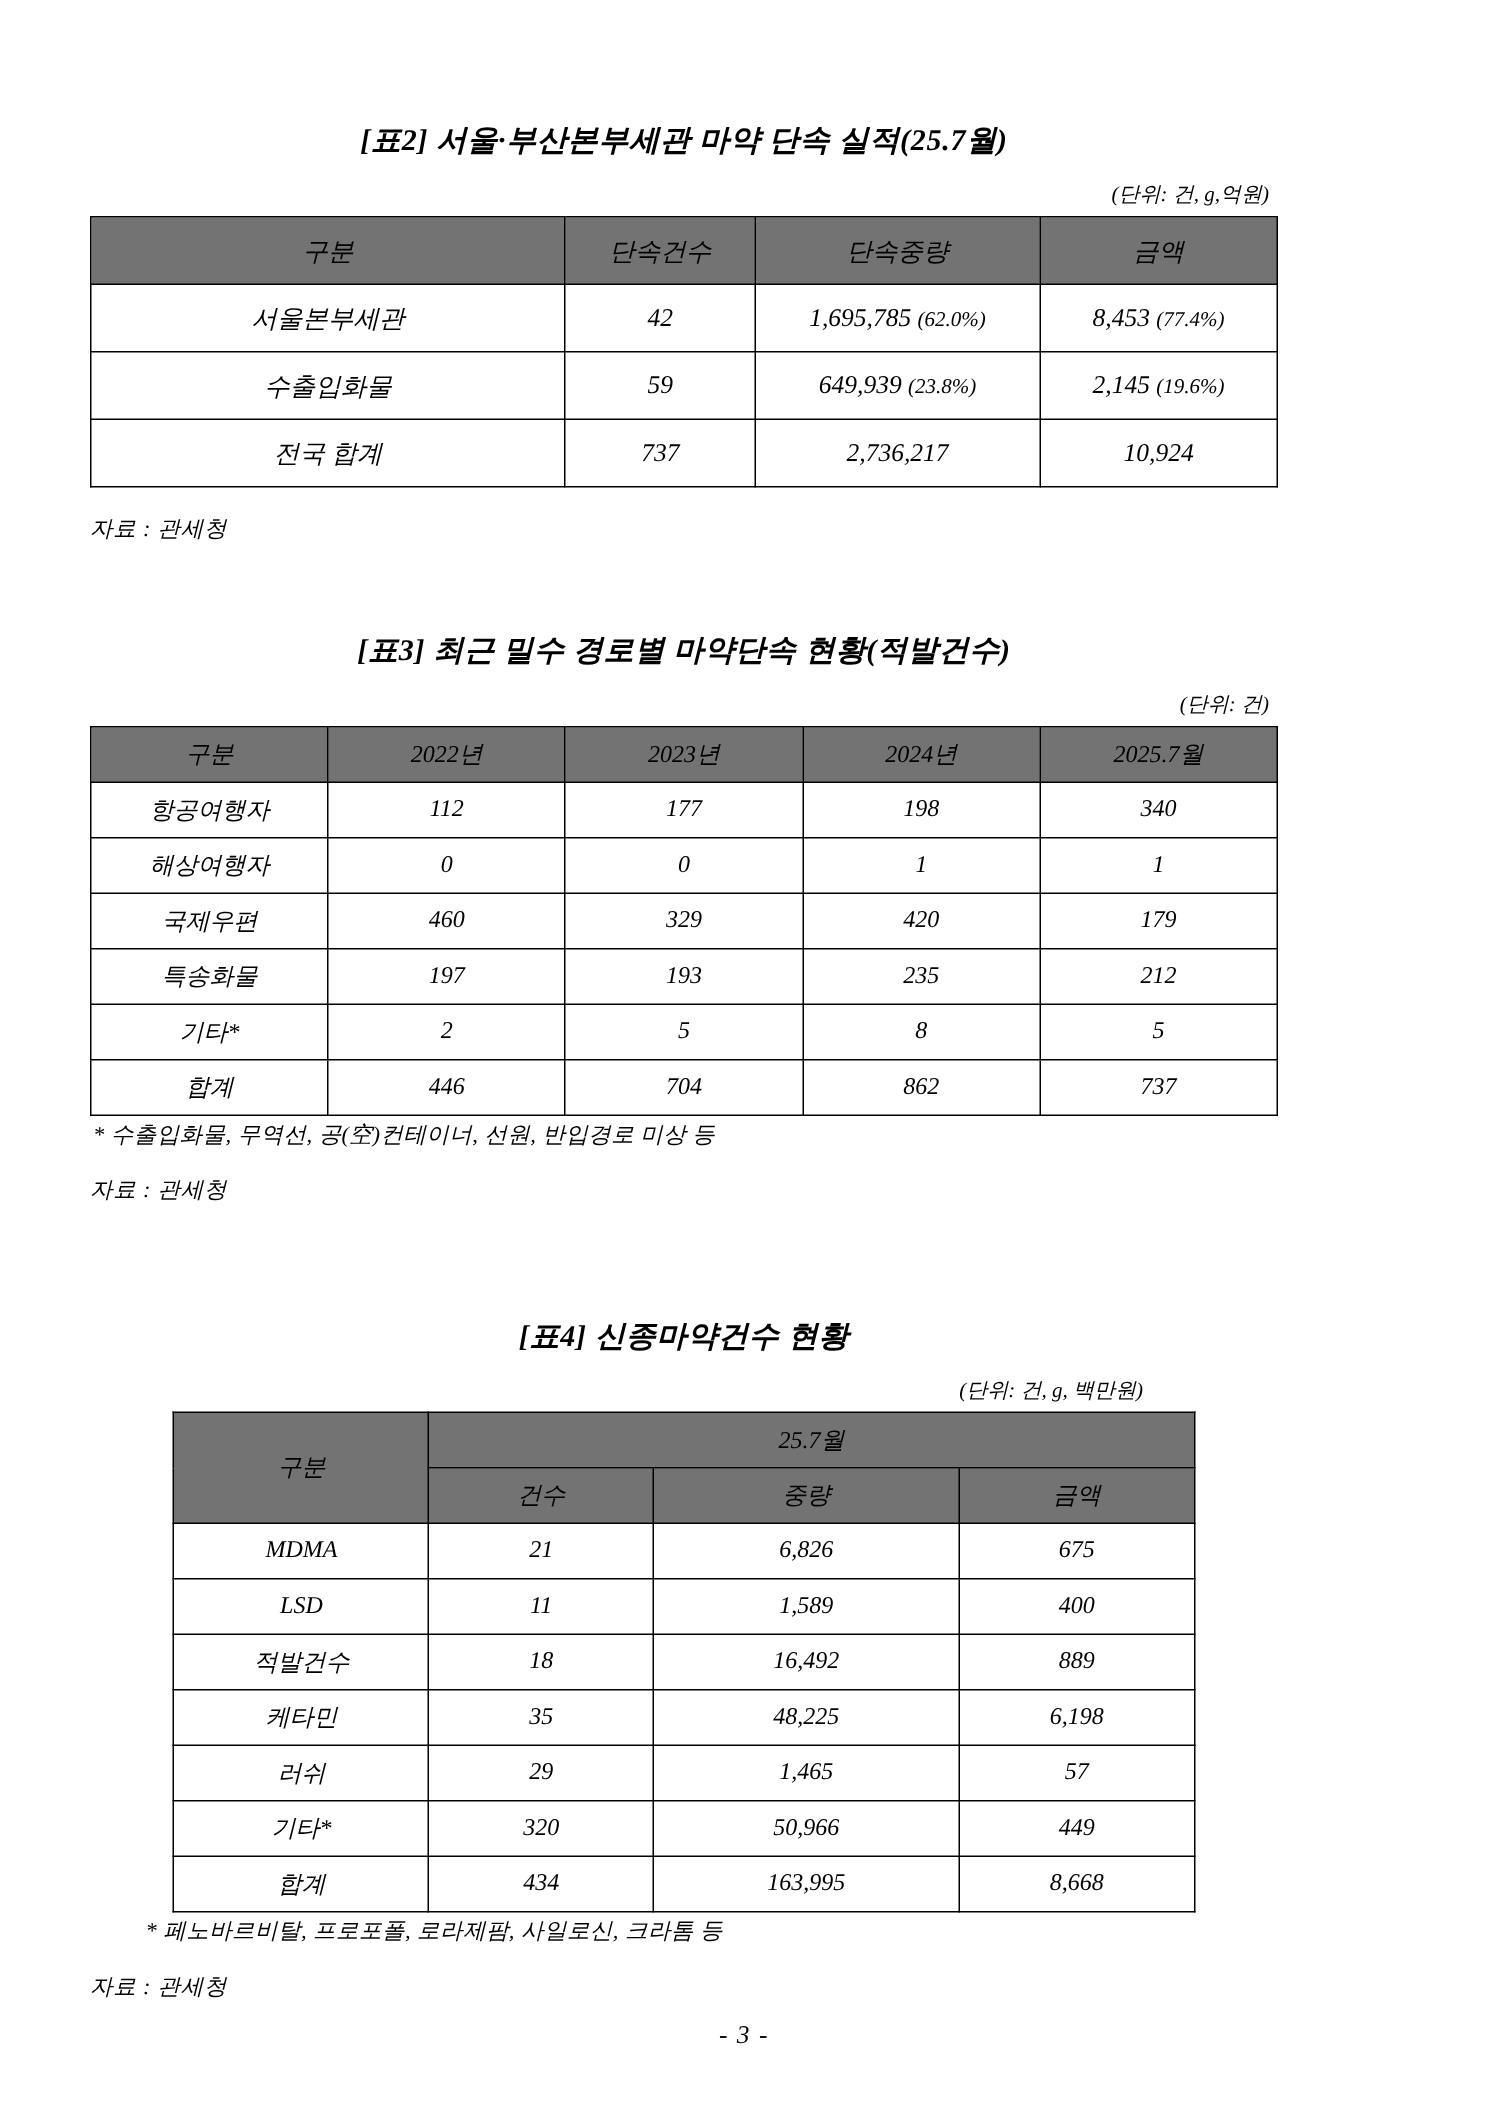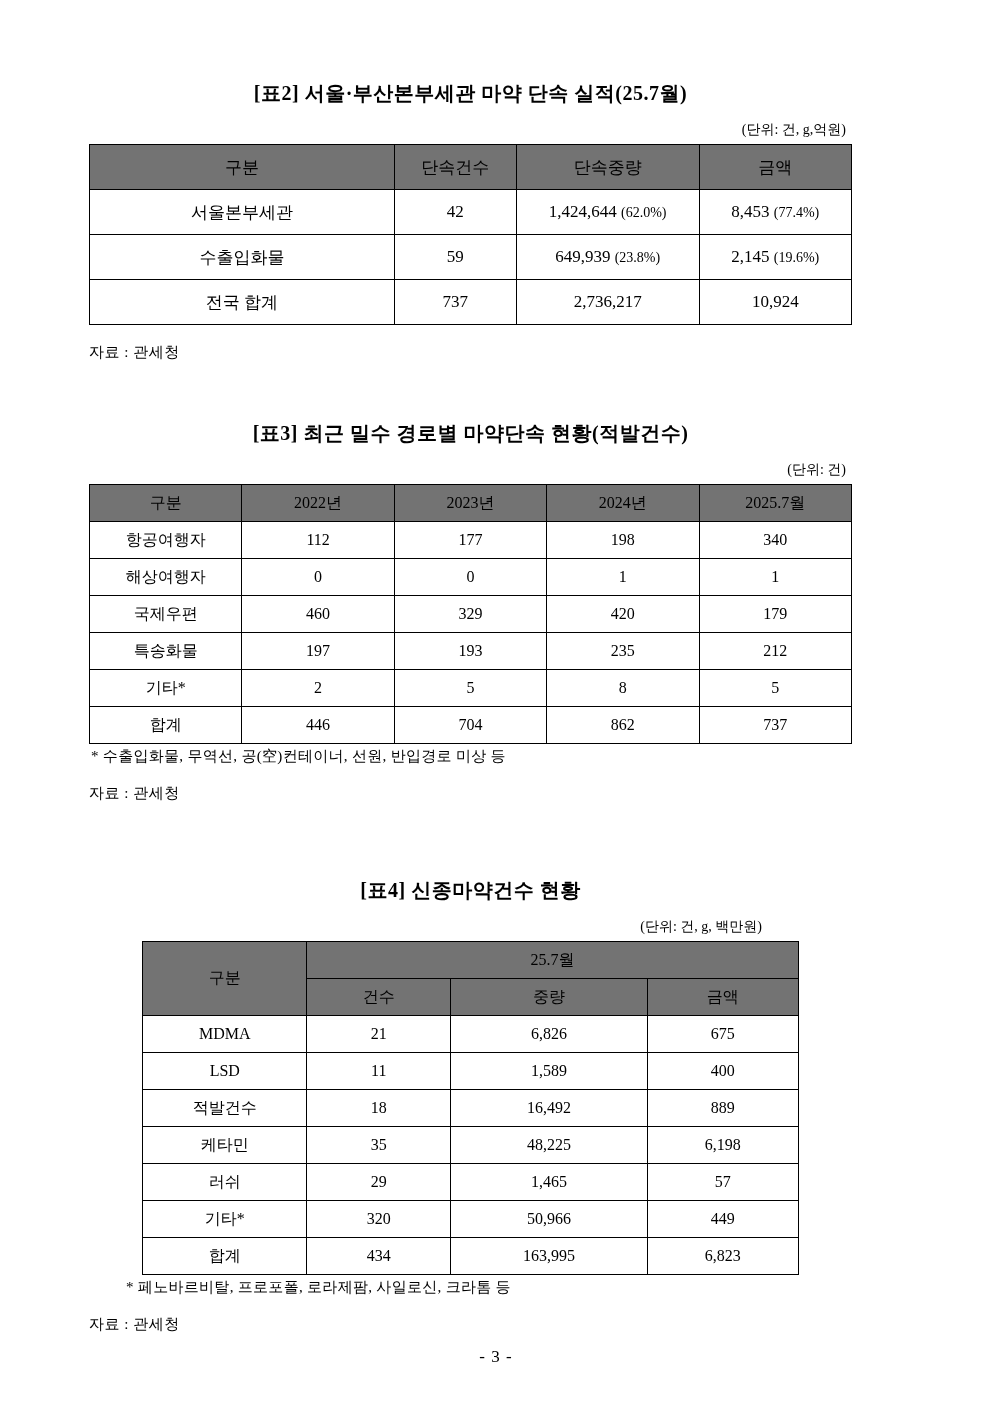--- a/index.html
+++ b/index.html
@@ -12,22 +12,23 @@
     height: 1403px;
     font-family: "Liberation Serif", serif;
     color: #000000;
     position: relative;
     overflow: hidden;
   }
   .page {
     box-sizing: border-box;
     width: 992px;
     height: 1403px;
-    padding: 80px 140px 0 89px;
+    padding: 80px 140px 0 60px;
     position: relative;
+    font-style: italic;
   }
   .tbl-title {
     text-align: center;
     font-size: 20px;
     font-weight: bold;
     letter-spacing: 0.5px;
     margin: 0 0 14px 0;
   }
   .unit-line {
     text-align: right;
@@ -116,21 +117,21 @@
           <th class="hdr">구분</th>
           <th class="hdr">단속건수</th>
           <th class="hdr">단속중량</th>
           <th class="hdr">금액</th>
         </tr>
       </thead>
       <tbody>
         <tr>
           <td>서울본부세관</td>
           <td>42</td>
-          <td><span>1,424,644</span> <span class="sub">(62.0%)</span></td>
+          <td><span>1,695,785</span> <span class="sub">(62.0%)</span></td>
           <td><span>8,453</span> <span class="sub">(77.4%)</span></td>
         </tr>
         <tr>
           <td>수출입화물</td>
           <td>59</td>
           <td><span>649,939</span> <span class="sub">(23.8%)</span></td>
           <td><span>2,145</span> <span class="sub">(19.6%)</span></td>
         </tr>
         <tr>
           <td>전국 합계</td>
@@ -267,21 +268,21 @@
         <tr>
           <td>기타*</td>
           <td>320</td>
           <td>50,966</td>
           <td>449</td>
         </tr>
         <tr>
           <td>합계</td>
           <td>434</td>
           <td>163,995</td>
-          <td>6,823</td>
+          <td>8,668</td>
         </tr>
       </tbody>
     </table>
     <div class="note-line">* 페노바르비탈, 프로포폴, 로라제팜, 사일로신, 크라톰 등</div>
     <div class="source-line">자료 : 관세청</div>
   </div>
 
   <div class="page-num">- 3 -</div>
 </div>
 

